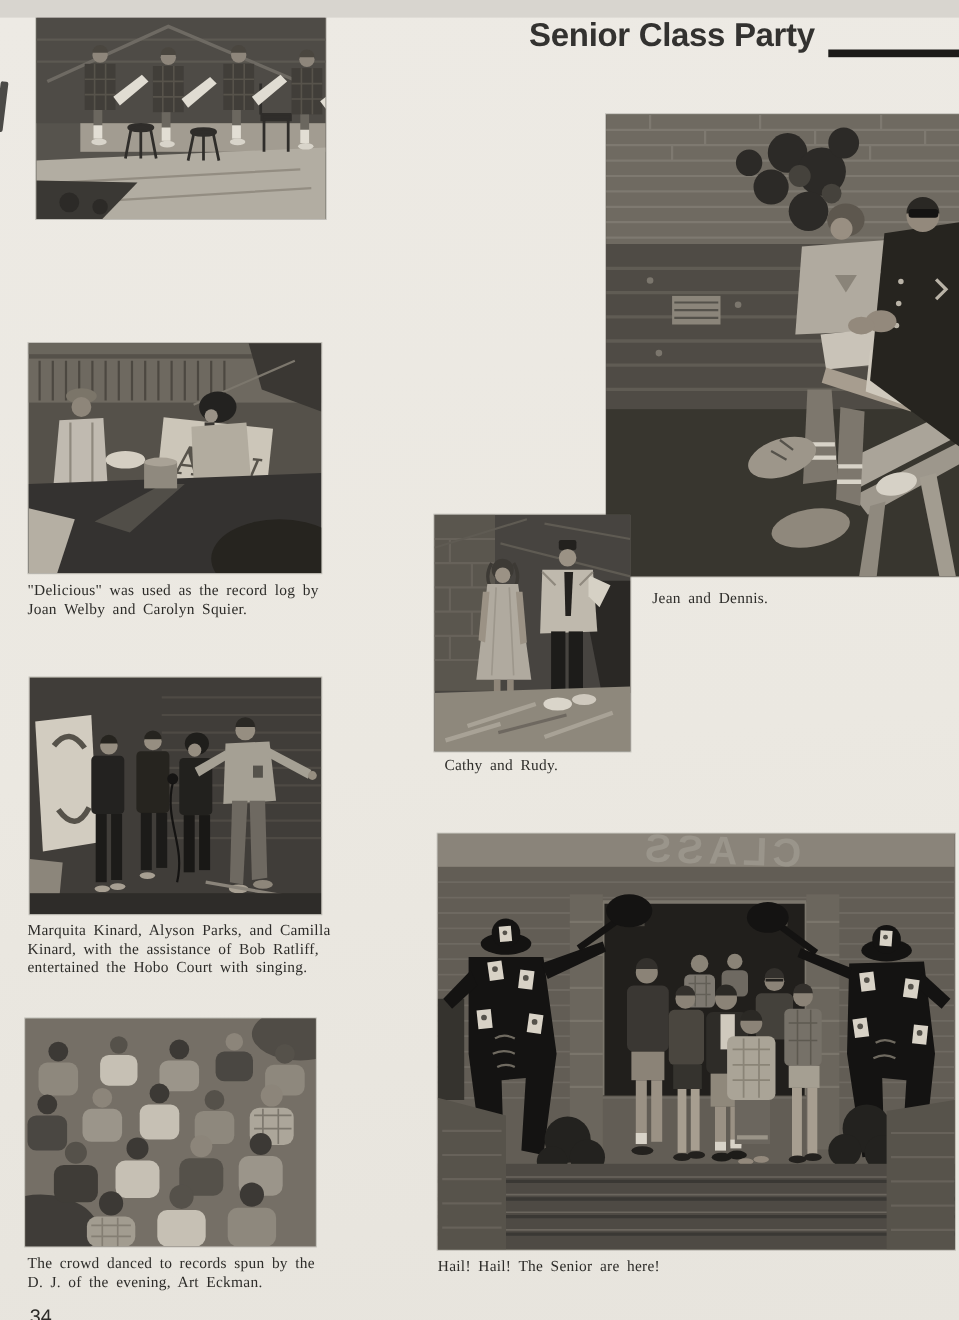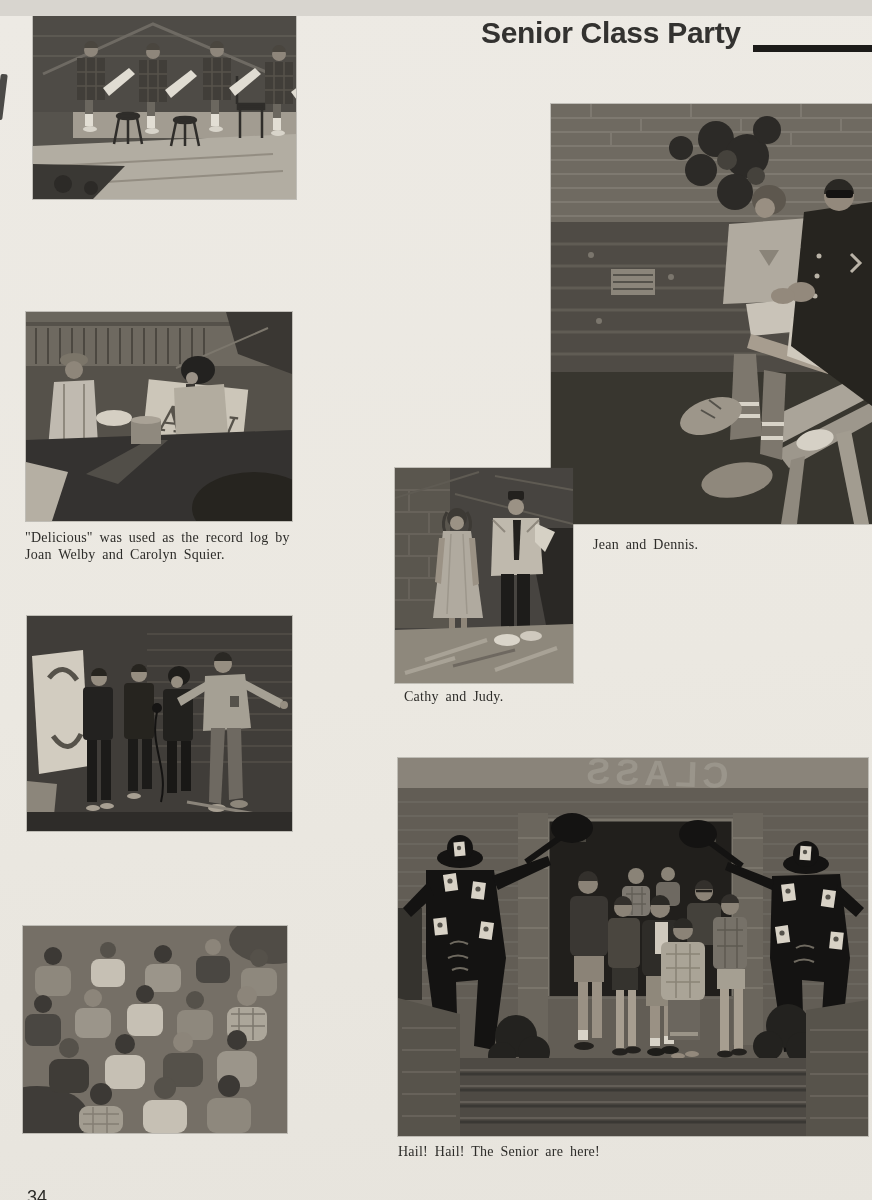--- a/index.html
+++ b/index.html
@@ -160,20 +160,23 @@
       <polygon points="218,64 256,84 253,92 216,72" fill="#a5a094"></polygon>
       <circle cx="257" cy="89" r="4" fill="#968e81"></circle>
       <polygon points="184,112 198,112 194,188 182,186" fill="#6e6961"></polygon>
       <polygon points="200,112 214,112 216,182 202,184" fill="#6e6961"></polygon>
       <ellipse cx="190" cy="192" rx="9" ry="4" fill="#a79f92"></ellipse>
         <ellipse cx="212" cy="188" rx="9" ry="4" fill="#8d867a"></ellipse>
       <path d="M160 186 L252 202" stroke="#8a847a" stroke-width="3"></path>
       <rect y="196" width="265" height="19" fill="#2e2c29"></rect>
     </svg>
   </figure>
+  <figcaption class="cap" style="left:25px;top:822px;width:322px">Marquita Kinard,  Alyson Parks,  and Camilla
+Kinard,  with the assistance of Bob Ratliff,
+entertained the Hobo Court with singing.</figcaption>
 
   <figure class="photo" style="left:23px;top:910px;width:264px;height:207px;margin:0" aria-label="A dense crowd of students dancing">
     <svg viewBox="0 0 264 207">
       <rect width="264" height="207" fill="#756f66"></rect>
       <ellipse cx="250" cy="14" rx="44" ry="24" fill="#504c46"></ellipse>
       <ellipse cx="14" cy="192" rx="52" ry="32" fill="#3f3c38"></ellipse>
       <g>
         <circle cx="30" cy="30" r="9" fill="#3c3935"></circle>
           <rect x="12" y="40" width="36" height="30" rx="8" fill="#8e887d"></rect>
         <circle cx="85" cy="24" r="8" fill="#55514a"></circle>
@@ -206,20 +209,22 @@
         <circle cx="78" cy="168" r="11" fill="#3c3935"></circle>
           <rect x="56" y="180" width="44" height="27" rx="9" fill="#a29c90"></rect>
         <path d="M60 188 h36 M60 198 h36 M70 181 v26 M84 181 v26" stroke="#847e73" stroke-width="1.5"></path>
         <circle cx="142" cy="162" r="11" fill="#55514a"></circle>
           <rect x="120" y="174" width="44" height="33" rx="9" fill="#c6c0b4"></rect>
         <circle cx="206" cy="160" r="11" fill="#3c3935"></circle>
           <rect x="184" y="172" width="44" height="35" rx="9" fill="#8e887d"></rect>
       </g>
     </svg>
   </figure>
+  <figcaption class="cap" style="left:25px;top:1125px;width:312px">The crowd danced to records spun by the
+D. J. of the evening,  Art Eckman.</figcaption>
 
   <figure class="photo" style="left:551px;top:88px;width:321px;height:420px;margin:0" aria-label="Jean in a sweater and knee socks sits on a bench beside Dennis in a dark uniform and sunglasses">
     <svg viewBox="0 0 321 420">
       <rect width="321" height="420" fill="#4a4741"></rect>
       <rect width="321" height="118" fill="#6f6a61"></rect>
       <path d="M0 14 H321 M0 28 H321 M0 42 H321 M0 56 H321 M0 70 H321 M0 84 H321 M0 98 H321 M0 112 H321" stroke="#7e7970" stroke-width="2"></path>
       <path d="M40 0 V14 M90 14 V28 M140 0 V14 M190 14 V28 M250 0 V14 M290 14 V28 M60 28 V42 M240 28 V42" stroke="#7e7970" stroke-width="2"></path>
       <g fill="#2c2a27">
         <circle cx="165" cy="35" r="18"></circle>
           <circle cx="196" cy="52" r="22"></circle>
@@ -298,21 +303,21 @@
       <path d="M98 52 L110 64 M144 52 L132 64" stroke="#8f897e" stroke-width="2"></path>
       <rect x="106" y="106" width="13" height="62" fill="#1d1c1a"></rect>
       <rect x="122" y="106" width="13" height="60" fill="#1d1c1a"></rect>
       <polygon points="0,162 178,156 178,215 0,215" fill="#8e887c"></polygon>
       <ellipse cx="112" cy="172" rx="13" ry="6" fill="#dad5ca"></ellipse>
       <ellipse cx="136" cy="168" rx="11" ry="5" fill="#cfc9be"></ellipse>
       <path d="M30 192 L92 172 M100 202 L162 180 M10 205 L60 190" stroke="#a8a296" stroke-width="4"></path>
       <path d="M58 198 L120 182" stroke="#6e6860" stroke-width="3"></path>
     </svg>
   </figure>
-  <figcaption class="cap center" style="left:404px;top:672px;width:178px">Cathy and Judy.</figcaption>
+  <figcaption class="cap center" style="left:404px;top:672px;width:178px">Cathy and Rudy.</figcaption>
 
   <figure class="photo" style="left:398px;top:742px;width:470px;height:378px;margin:0" aria-label="Students stand on brick steps between two black hobo silhouette cutouts below a reversed CLASS sign">
     <svg viewBox="0 0 470 378">
       <rect width="470" height="378" fill="#625d55"></rect>
       <rect width="470" height="30" fill="#8a847a"></rect>
       <path d="M0 44 H470 M0 58 H470 M0 72 H470 M0 86 H470 M0 100 H470 M0 114 H470 M0 128 H470 M0 142 H470 M0 156 H470 M0 170 H470 M0 184 H470 M0 198 H470 M0 212 H470 M0 226 H470 M0 240 H470" stroke="#6e6961" stroke-width="1.6"></path>
       <text transform="translate(330,30) scale(-1,1) rotate(-2)" font-family="Liberation Sans, sans-serif" font-weight="bold" font-size="36" fill="#9a958b" letter-spacing="5">CLASS</text>
       <rect x="150" y="62" width="185" height="176" fill="#211f1c"></rect>
       <path d="M150 62 V238 M335 62 V238 M150 62 H335" stroke="#7b766c" stroke-width="3" fill="none"></path>
       <rect x="168" y="72" width="20" height="12" fill="#4a4740"></rect>

